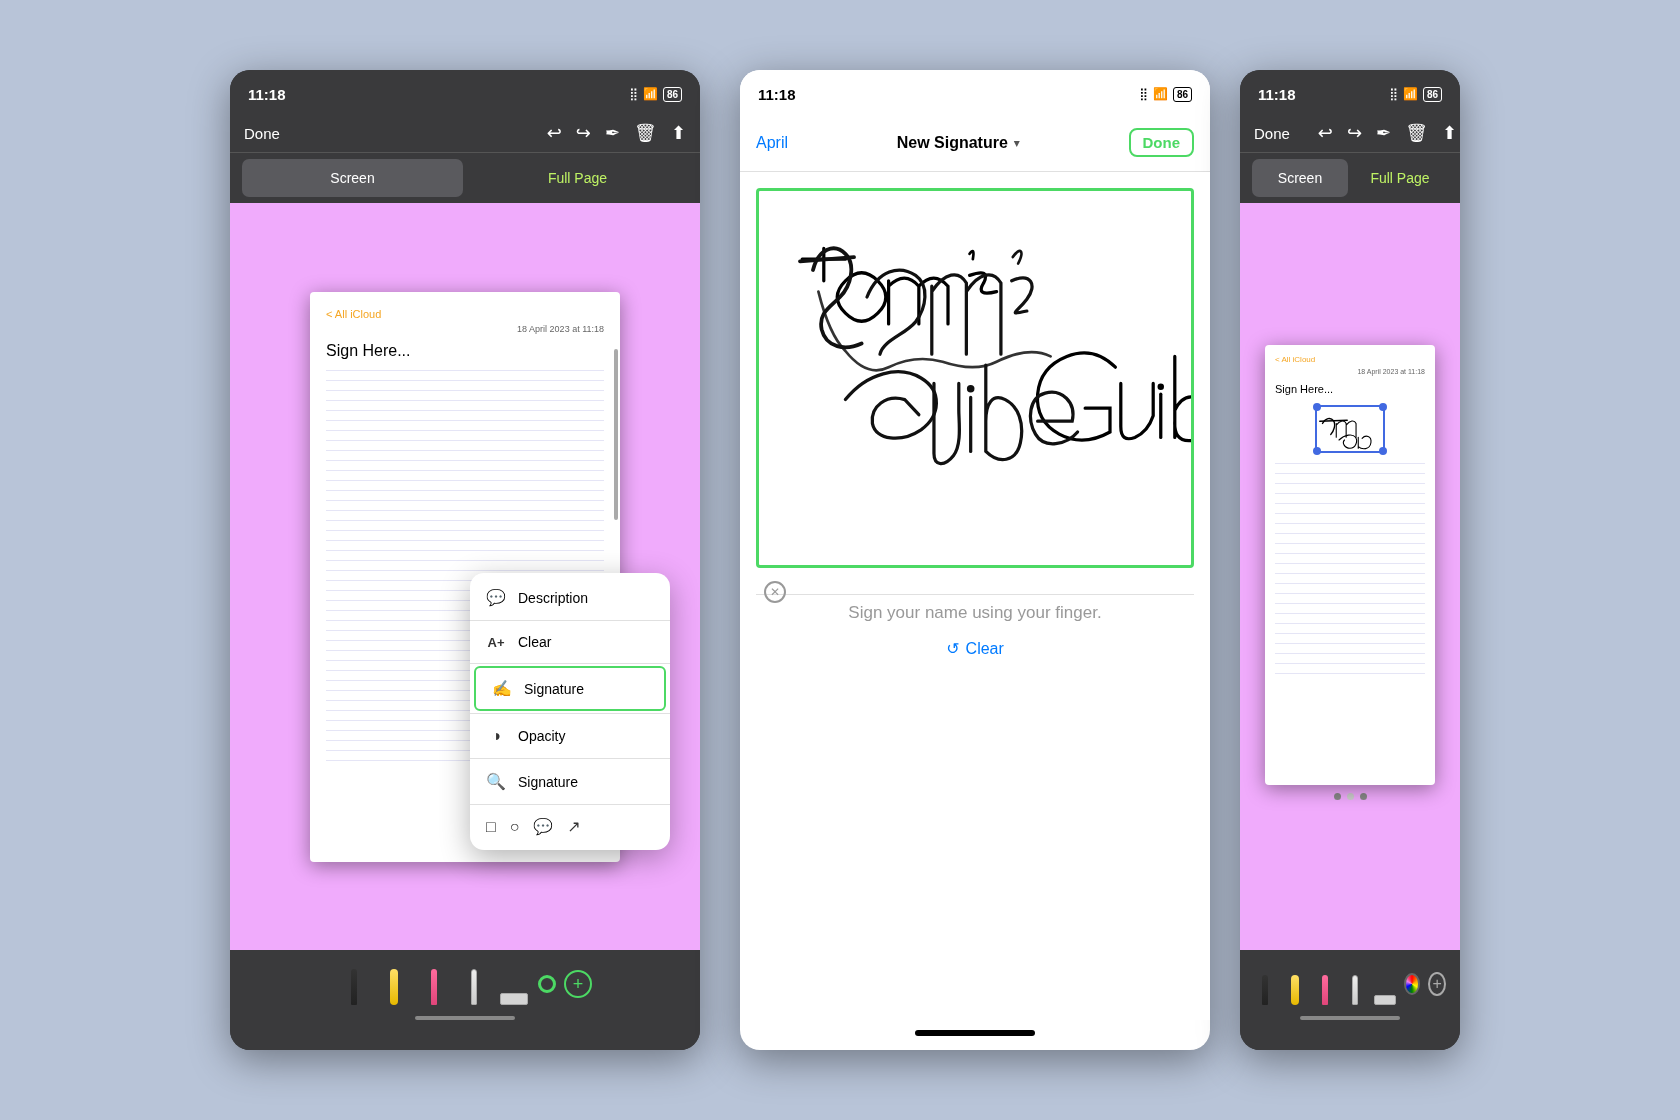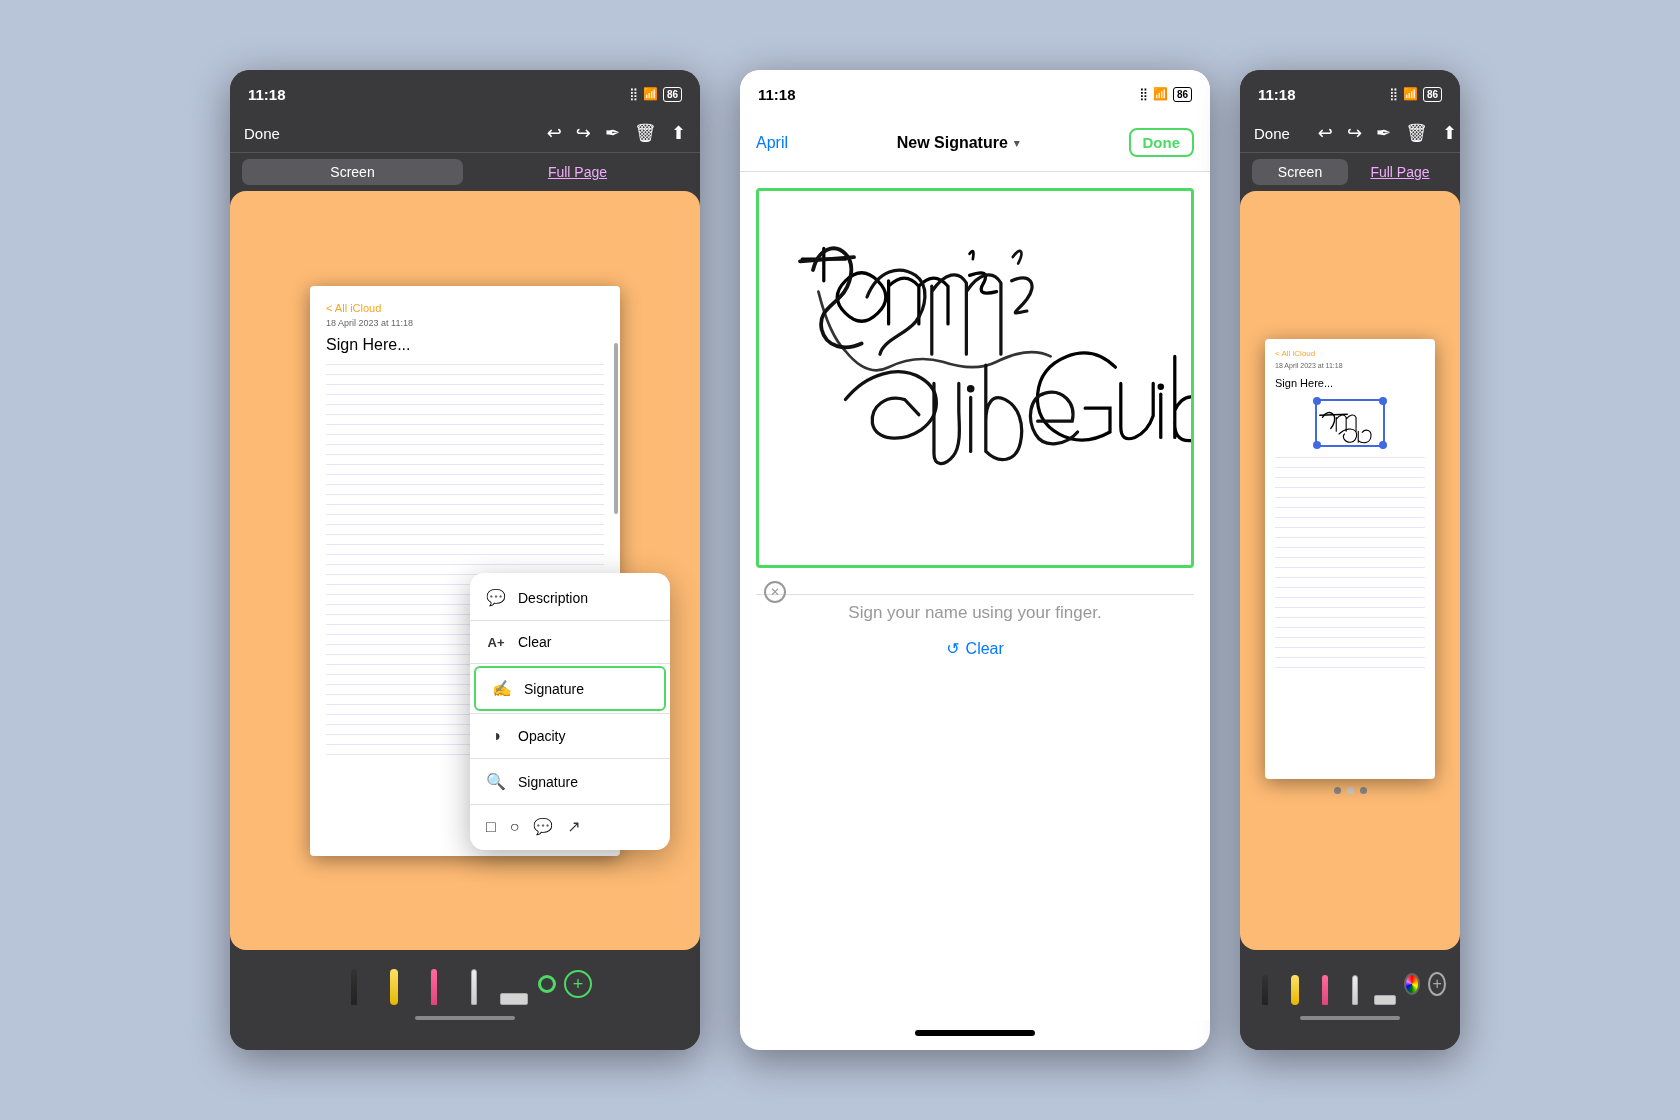--- a/index.html
+++ b/index.html
@@ -85,48 +85,46 @@
     
     .segment-control {
       background: #3a3a3c;
       display: flex;
       padding: 6px 12px;
       gap: 4px;
     }
     .seg-btn {
       flex: 1;
       text-align: center;
-      padding: 5px 0;
+      padding: 11px 0;
       border-radius: 7px;
       font-size: 14px;
       font-weight: 500;
       cursor: pointer;
       border: none;
     }
     .seg-btn.active {
       background: #5a5a5e;
       color: #fff;
     }
     .seg-btn.inactive {
       background: transparent;
-      color: #f0abfc;
-      text-decoration: underline;
+      color: #bef264;
     }
 
     
     .content-area {
       flex: 1;
-      background: #fdba74;
+      background: #f0abfc;
       display: flex;
       flex-direction: column;
       align-items: center;
       justify-content: center;
       position: relative;
       overflow: hidden;
-      border-radius: 16px;
     }
 
     
     .notes-doc {
       background: #fff;
       width: 310px;
       height: 570px;
       border-radius: 4px;
       padding: 16px;
       box-shadow: 0 4px 20px rgba(0,0,0,0.4);
@@ -138,21 +136,21 @@
       color: #333;
     }
     .notes-back-link {
       color: #f5a623;
       font-size: 11px;
       margin-bottom: 4px;
     }
     .notes-date {
       font-size: 9px;
       color: #666;
-      text-align: left;
+      text-align: right;
       margin-bottom: 8px;
     }
     .notes-title {
       font-size: 16px;
       font-weight: 400;
       color: #000;
       margin-bottom: 10px;
     }
     .notes-lines {
       display: flex;

